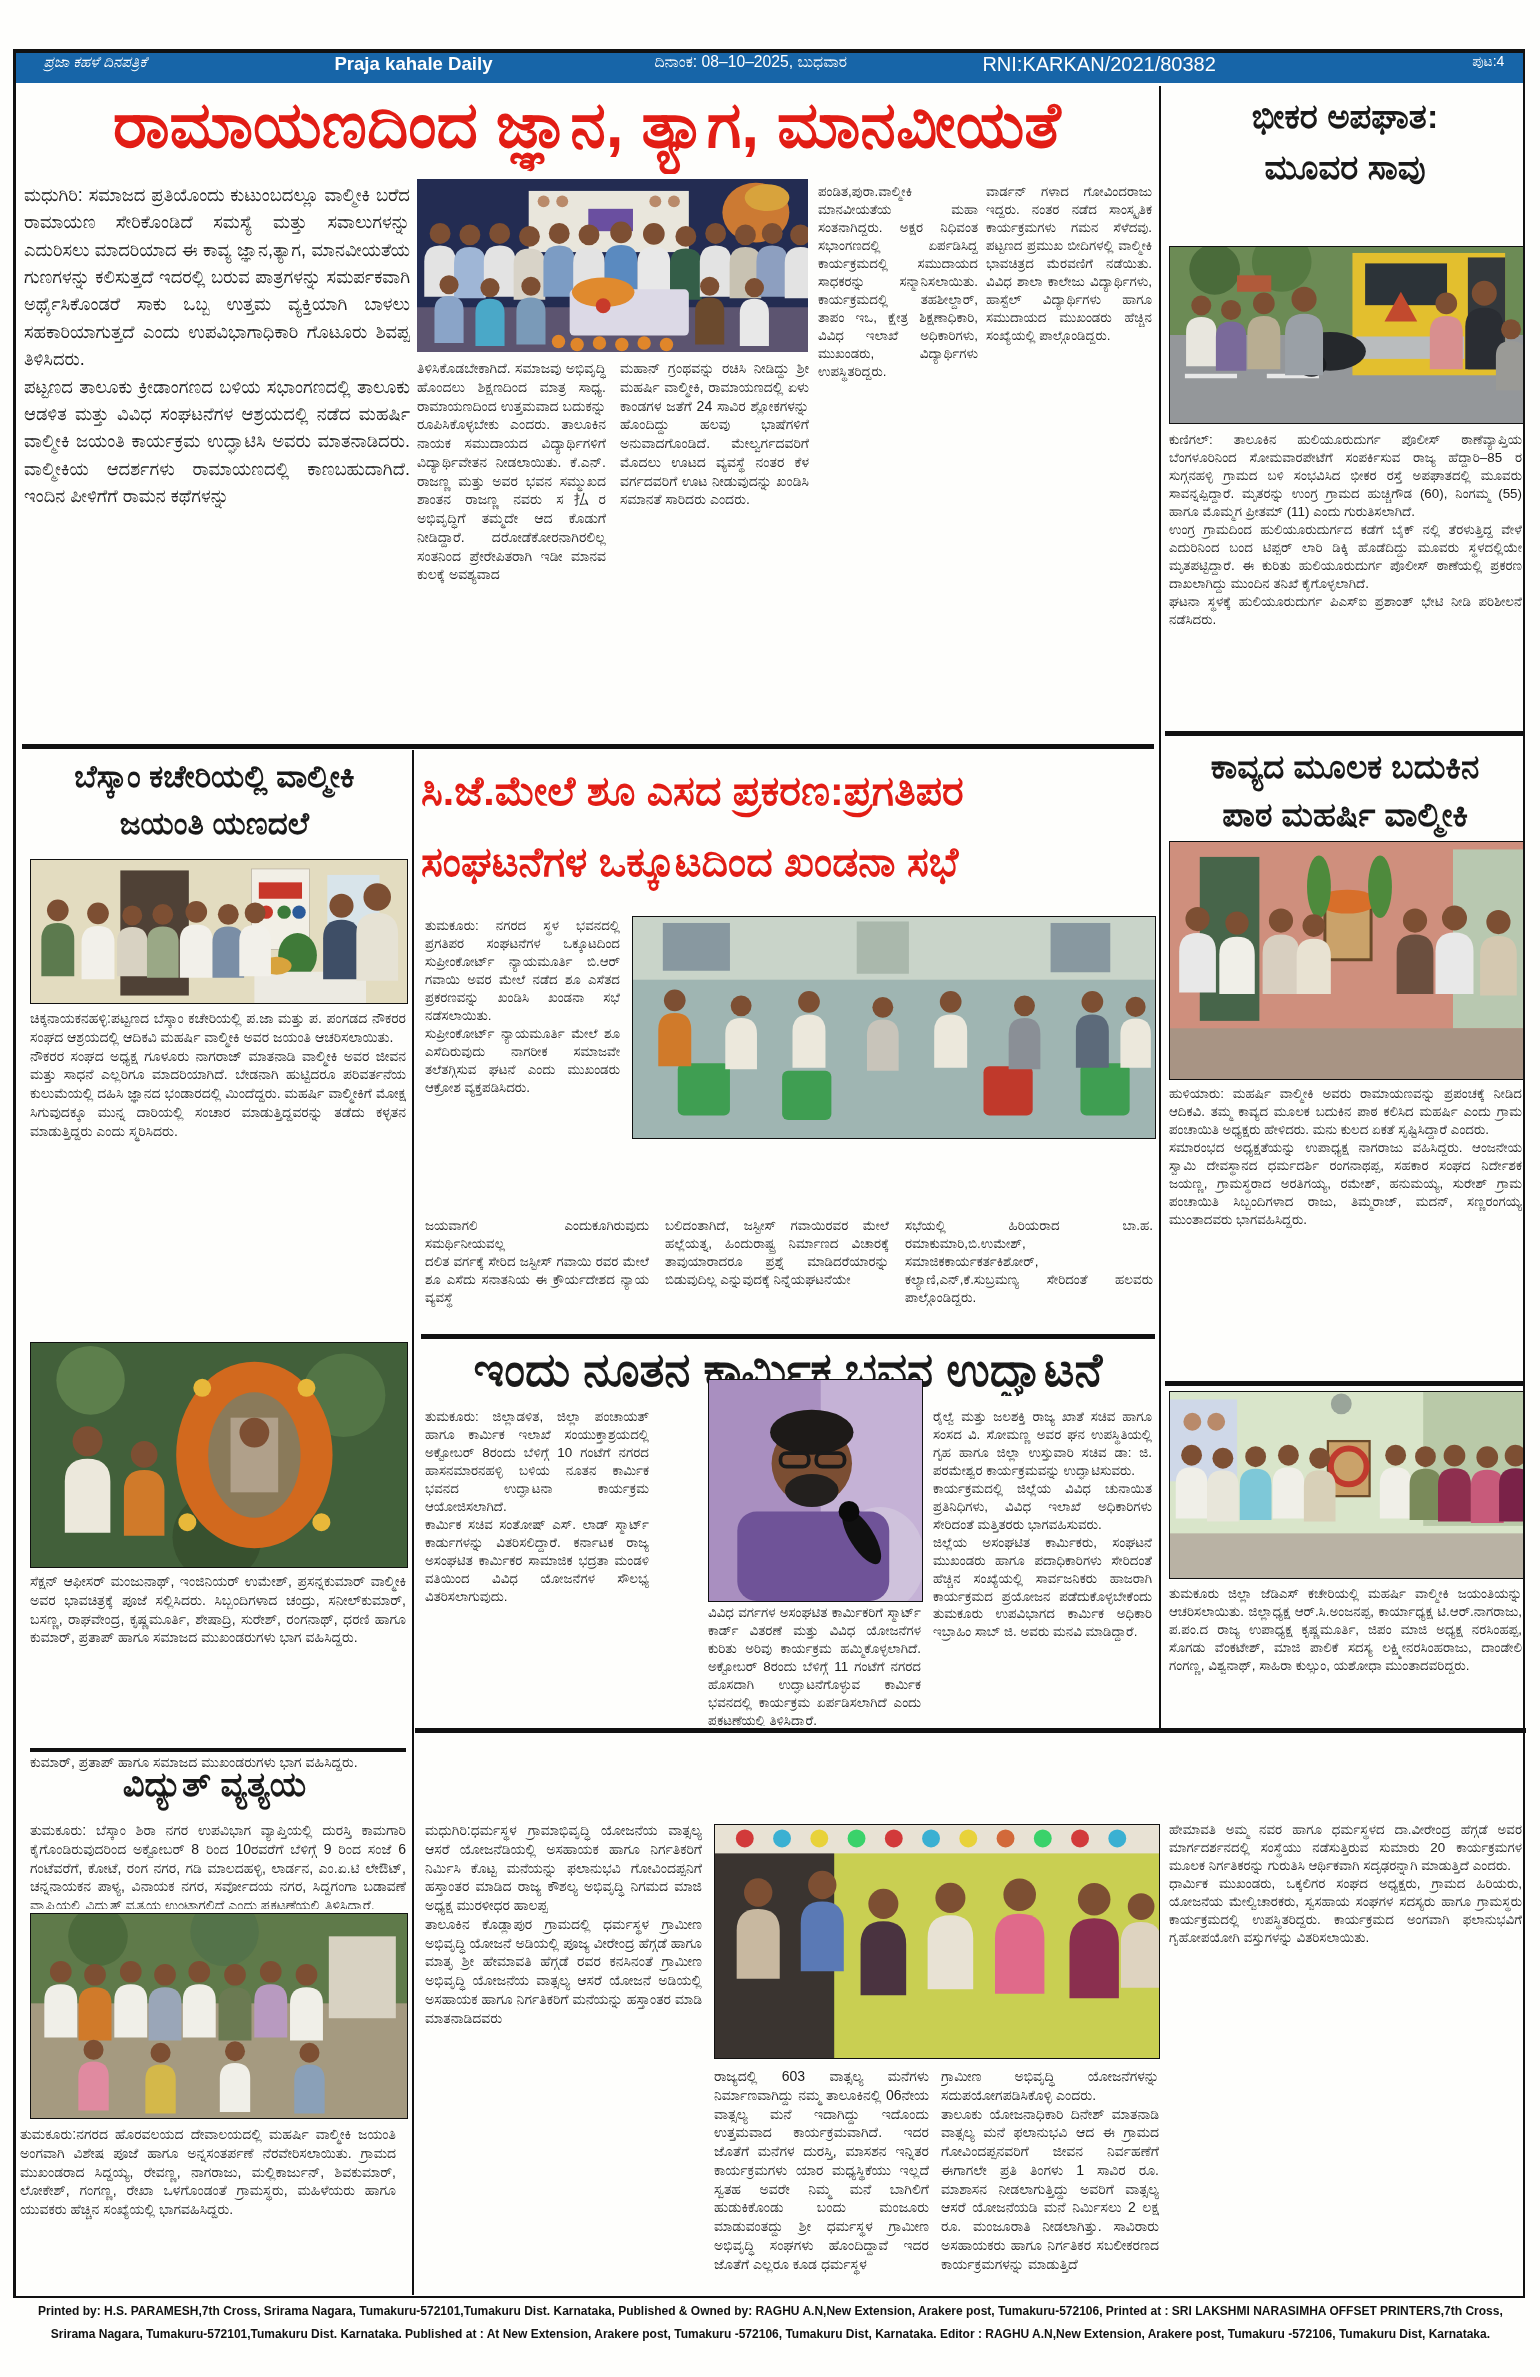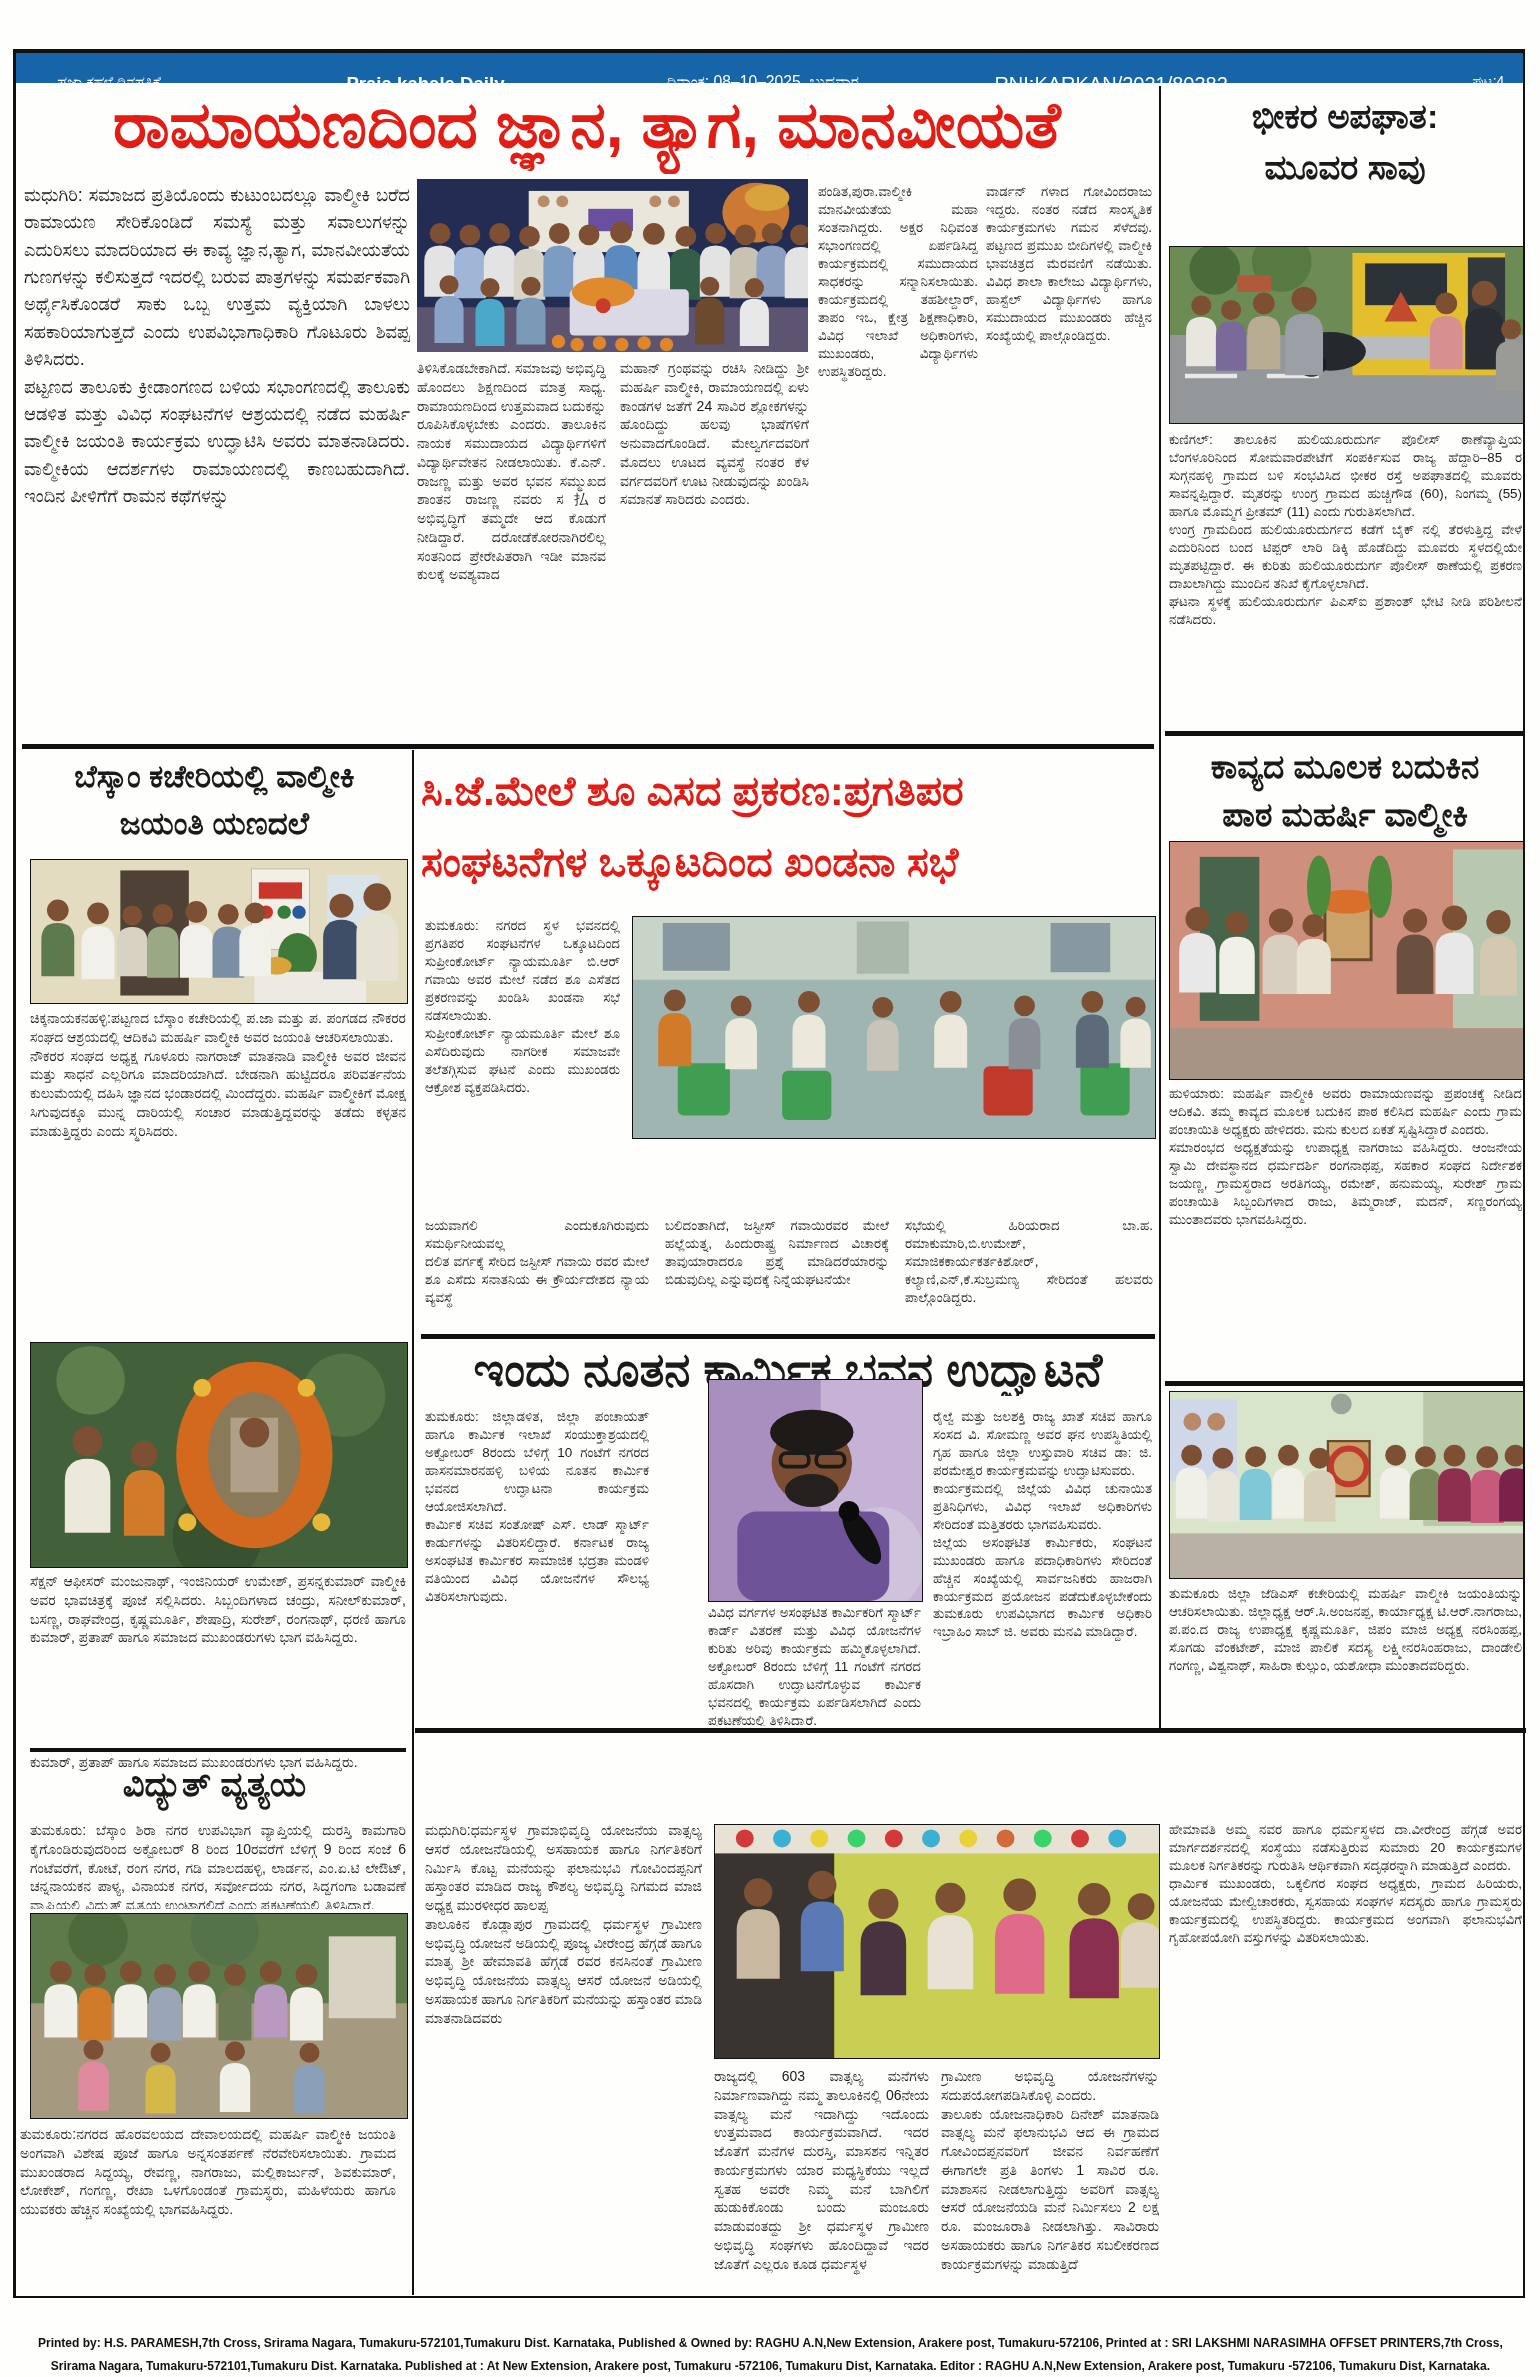--- a/index.html
+++ b/index.html
@@ -6,24 +6,24 @@
   .page{position:relative;width:1541px;height:2377px;background:#fefefc;overflow:hidden;
         font-family:"Liberation Sans", sans-serif;color:#1a1a1a;}
   .abs{position:absolute;}
   .txt{white-space:pre-line;text-align:justify;overflow:hidden;line-height:1.34;font-size:14px;}
   .lead{font-size:18px;line-height:1.52;}
   .hl{font-weight:bold;overflow:hidden;white-space:pre-line;}
   .red{color:#e21d15;}
   .center{text-align:center;}
   .rule{background:#111;}
   .masthead{background:#1765a8;color:#fff;}
-  .masthead span{position:absolute;top:20px;white-space:nowrap;margin-left:12px;}
+  .masthead span{position:absolute;top:0;white-space:nowrap;}
   .ph{overflow:hidden;background:#888;}
   .ph svg{display:block;width:100%;height:100%;}
-  .footer{font-size:12px;font-weight:bold;text-align:center;line-height:1.55;color:#111;margin-top:32px;}
+  .footer{font-size:12px;font-weight:bold;text-align:center;line-height:1.55;color:#111;}
 </style>
 </head>
 <body>
 
 <div class="page">
 
   <svg width="0" height="0" style="position:absolute">
     <defs>
       <g id="prs">
         <circle cx="10" cy="6" r="5.6" fill="#7d4f33"></circle>

